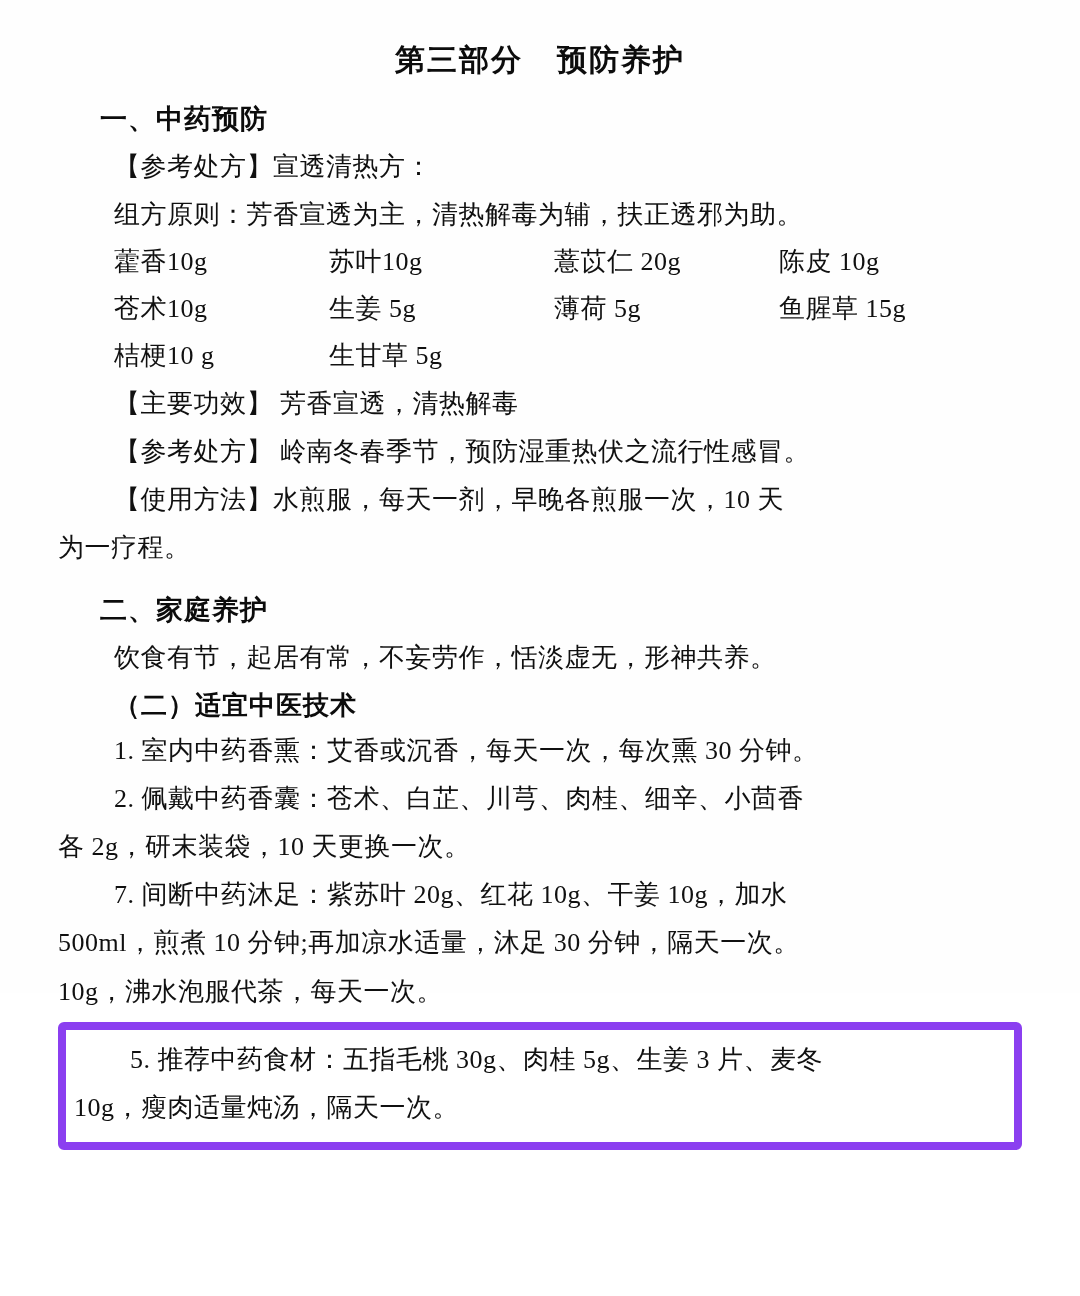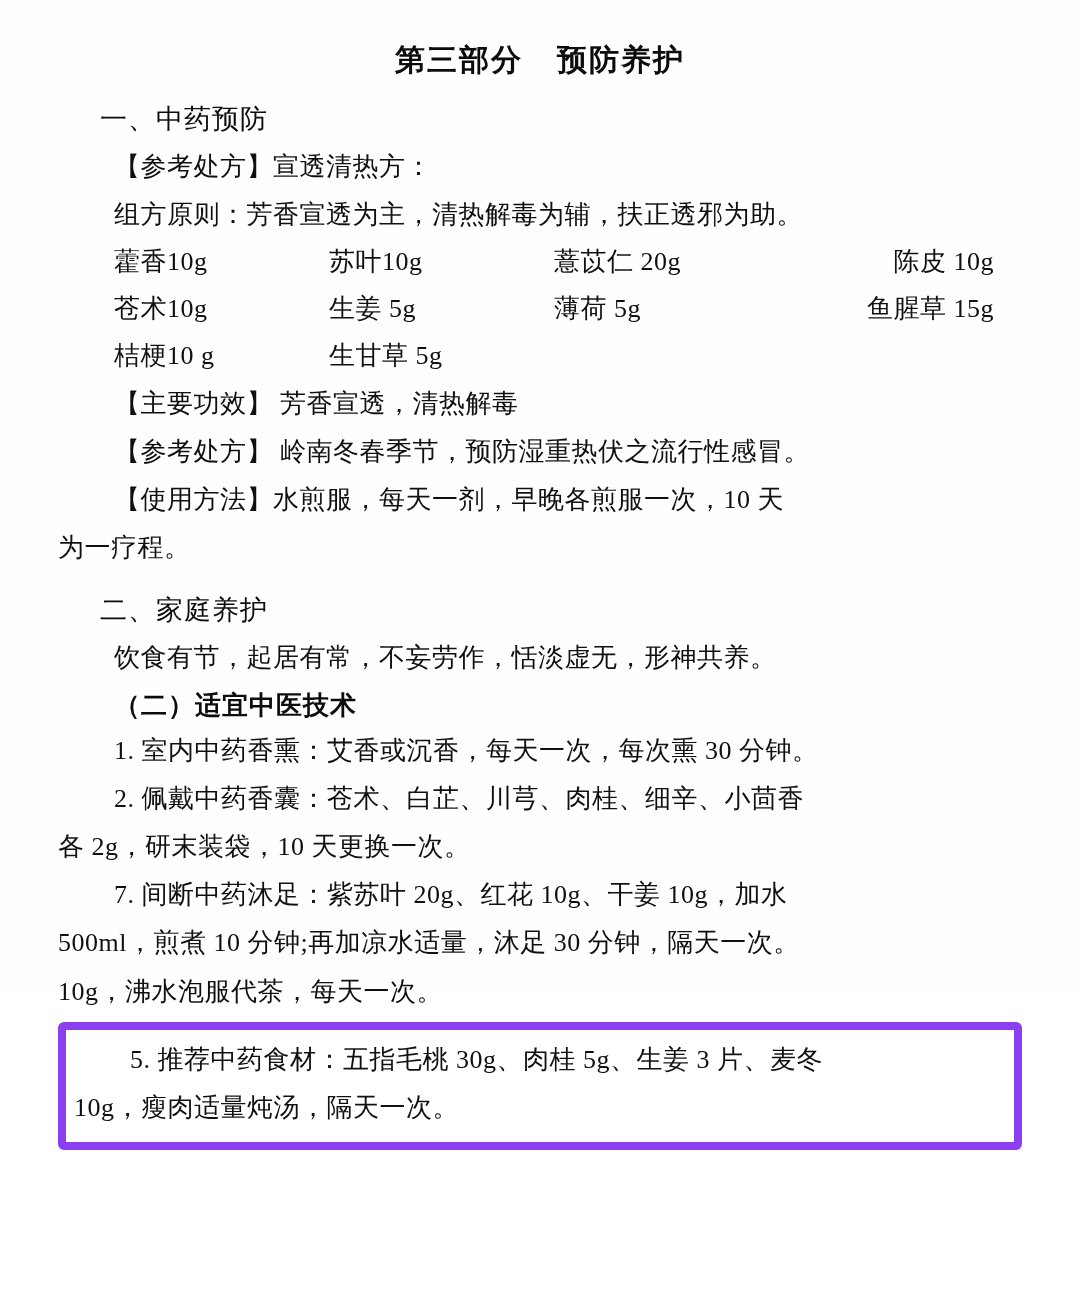--- a/index.html
+++ b/index.html
@@ -29,21 +29,21 @@
     letter-spacing: 2px;
     margin: 14px 0 18px 0;
     color: #0c0c0c;
   }
   .doc-title .gap {
     display: inline-block;
     width: 34px;
   }
   .heading {
     font-size: 27px;
-    font-weight: normal;
+    font-weight: bold;
     margin: 20px 0 6px 0;
     padding-left: 52px;
     letter-spacing: 1px;
     color: #0c0c0c;
   }
   .subheading {
     font-size: 26px;
     font-weight: bold;
     margin: 6px 0 4px 0;
     padding-left: 66px;
@@ -64,21 +64,21 @@
     padding-left: 66px;
     display: flex;
     letter-spacing: 0.5px;
   }
   .rx-row .cell {
     display: inline-block;
   }
   .rx-row .c1 { width: 215px; }
   .rx-row .c2 { width: 225px; }
   .rx-row .c3 { width: 225px; }
-  .rx-row .c4 { width: 215px; text-align: right; }
+  .rx-row .c4 { width: 215px; }
   .list-item {
     font-size: 26px;
     line-height: 1.85;
     padding-left: 66px;
     letter-spacing: 0.5px;
   }
   .wrap-line {
     font-size: 26px;
     line-height: 1.85;
     padding-left: 10px;

